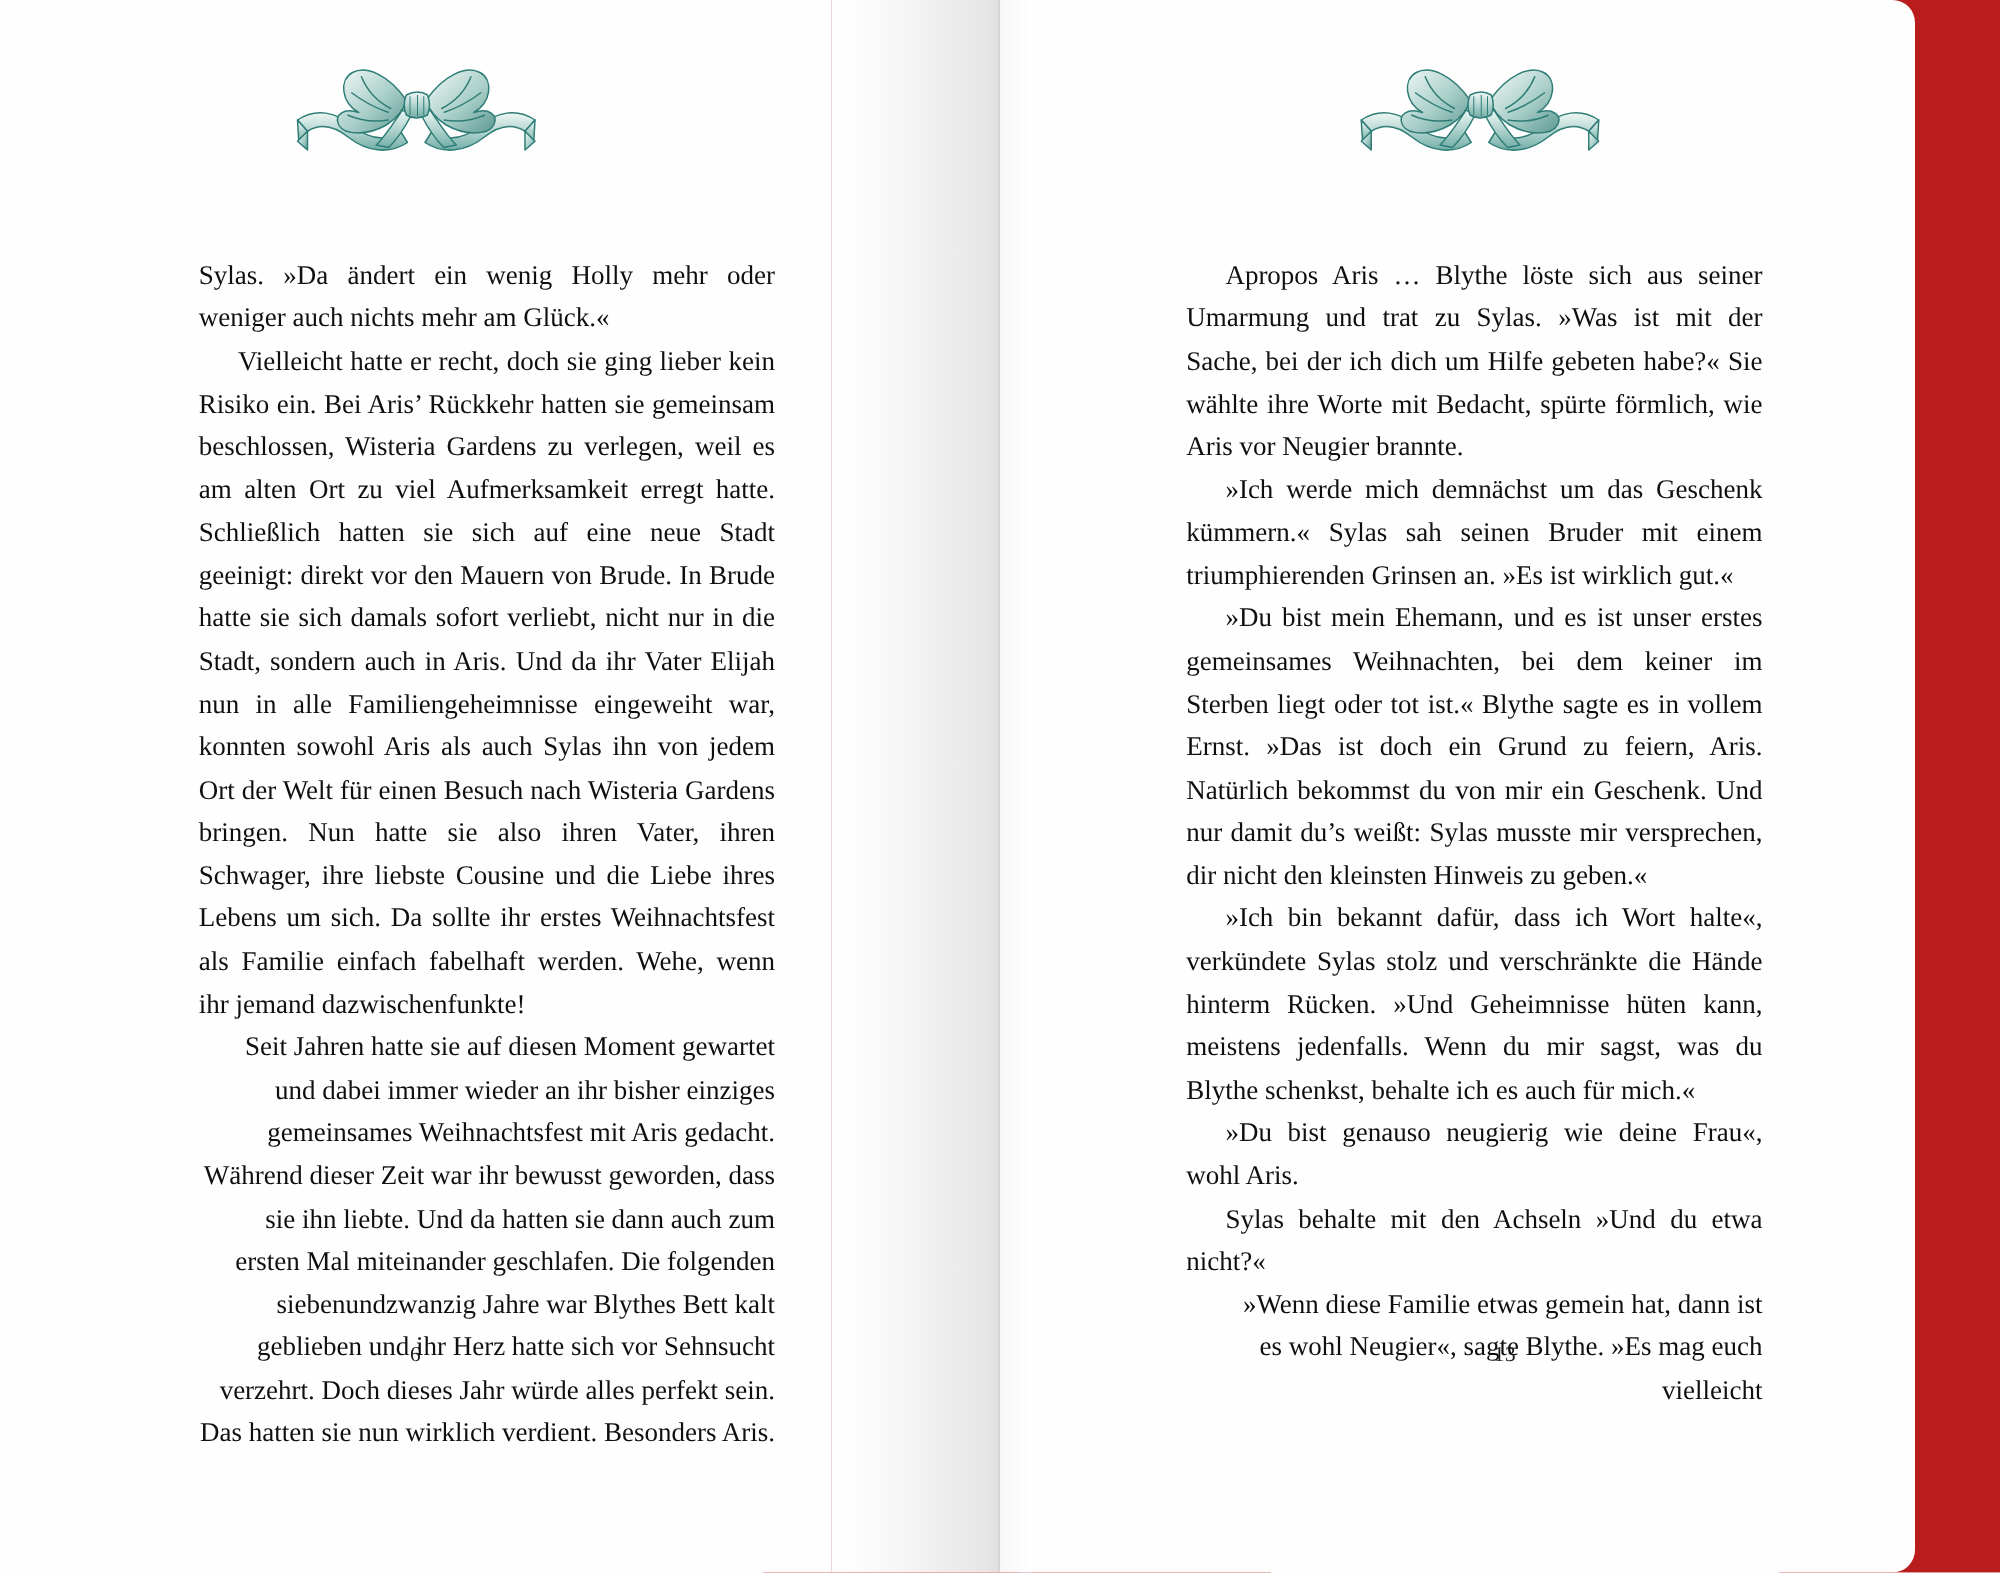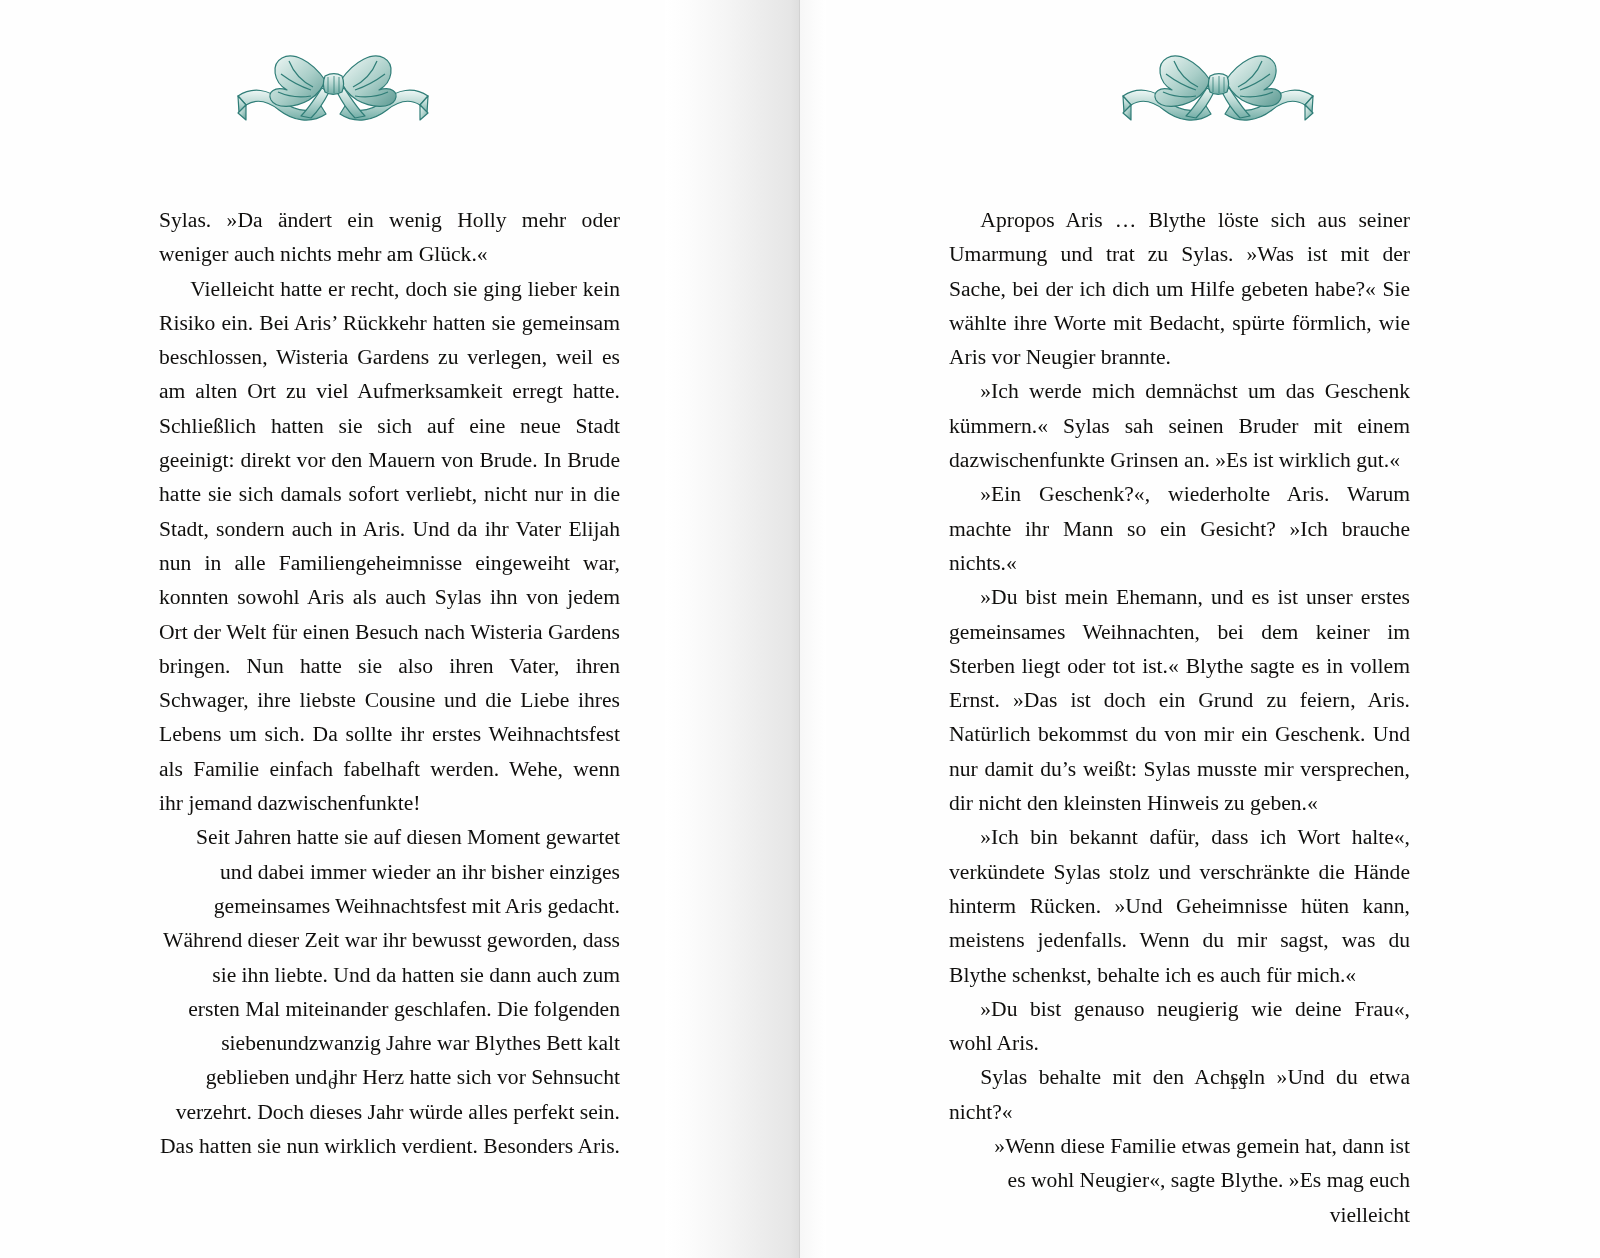--- a/index.html
+++ b/index.html
@@ -23,21 +23,21 @@
   }
 
   
   .page {
     position: relative;
     height: 1258px;
     background: #fefefe;
   }
   .page-left  { width: 665px; }
   .gutter     { width: 135px; }
-  .page-right { width: 800px; }
+  .page-right { width: 732px; border-radius: 18px; }
 
   
   .gutter {
     position: relative;
     background: linear-gradient(
       to right,
       #ffffff 0%,
       #fcfcfc 18%,
       #f4f4f4 48%,
       #ececec 72%,
@@ -200,22 +200,21 @@
           <path d="M115 54 C122 64 128 74 136 82 L126 84 C118 76 112 66 108 58 Z"></path>
           <path d="M96 42 C102 39 108 39 113 42 C115 47 115 53 113 58
                    C107 61 101 61 96 58 C94 53 94 47 96 42 Z" fill="url(#ribA)"></path>
           <path d="M99 43 L99 58 M105 42 L105 59 M110 43 L110 58" fill="none" stroke-width="0.8"></path>
         </g>
       </svg>
     </div>
 
     <div class="text-col col-right" style="left:149px;">
       <p class="indent">Apropos Aris … Blythe löste sich aus seiner Umarmung und trat zu Sylas. »Was ist mit der Sache, bei der ich dich um Hilfe gebeten habe?« Sie wählte ihre Worte mit Bedacht, spürte förmlich, wie Aris vor Neugier brannte.</p>
-      <p class="indent">»Ich werde mich demnächst um das Geschenk kümmern.« Sylas sah seinen Bruder mit einem dazwischenfunkte Grinsen an. »Es ist wirklich gut.«</p>
-      <p class="indent">»Ein Geschenk?«, wiederholte Aris. Warum machte ihr Mann so ein Gesicht? »Ich brauche nichts.«</p>
+      <p class="indent">»Ich werde mich demnächst um das Geschenk kümmern.« Sylas sah seinen Bruder mit einem triumphierenden Grinsen an. »Es ist wirklich gut.«</p>
       <p class="indent">»Du bist mein Ehemann, und es ist unser erstes gemeinsames Weihnachten, bei dem keiner im Sterben liegt oder tot ist.« Blythe sagte es in vollem Ernst. »Das ist doch ein Grund zu feiern, Aris. Natürlich bekommst du von mir ein Geschenk. Und nur damit du’s weißt: Sylas musste mir versprechen, dir nicht den kleinsten Hinweis zu geben.«</p>
       <p class="indent">»Ich bin bekannt dafür, dass ich Wort halte«, verkündete Sylas stolz und verschränkte die Hände hinterm Rücken. »Und Geheimnisse hüten kann, meistens jedenfalls. Wenn du mir sagst, was du Blythe schenkst, behalte ich es auch für mich.«</p>
       <p class="indent">»Du bist genauso neugierig wie deine Frau«, wohl Aris.</p>
       <p class="indent">Sylas behalte mit den Achseln »Und du etwa nicht?«</p>
       <p class="indent">»Wenn diese Familie etwas gemein hat, dann ist es wohl Neugier«, sagte Blythe. »Es mag euch vielleicht</p>
     </div>
 
     <div class="folio" style="padding-left:38px;">13</div>
   </div>
 

